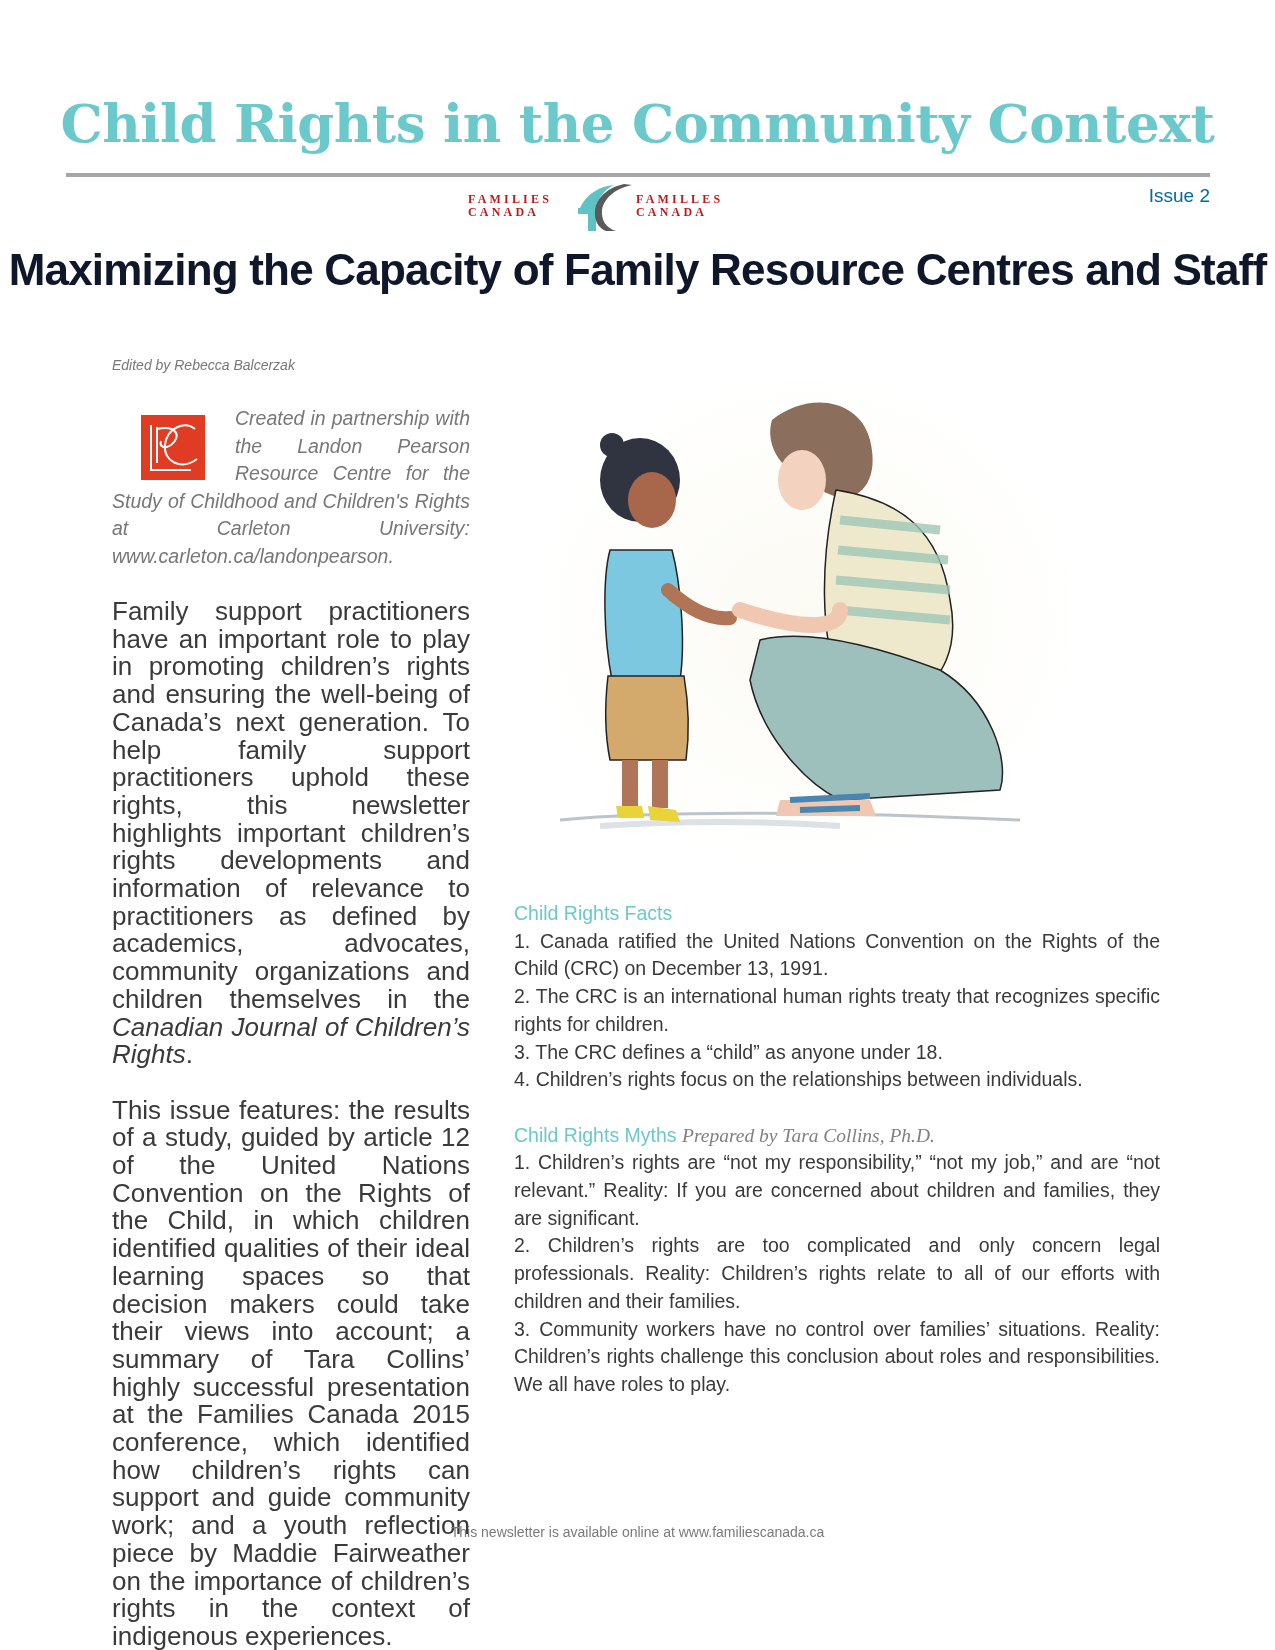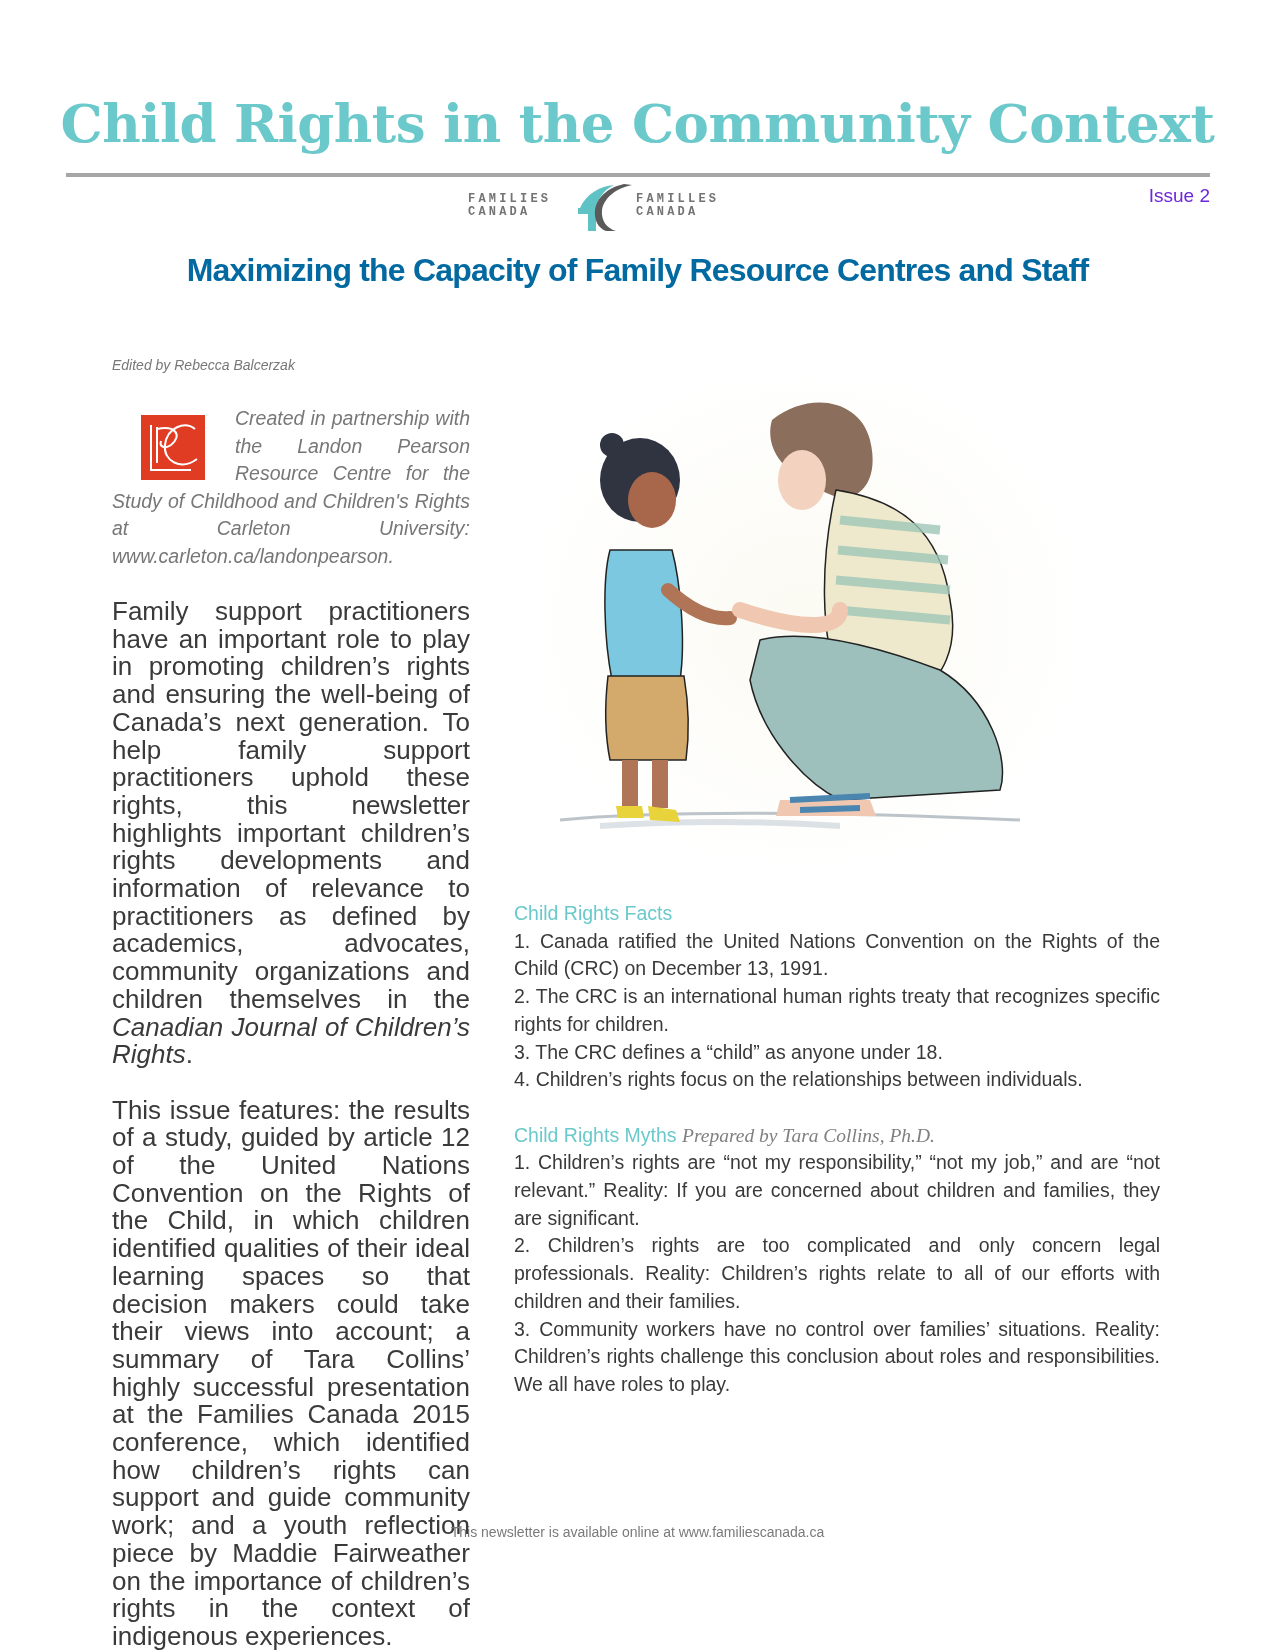--- a/index.html
+++ b/index.html
@@ -3,26 +3,26 @@
 <meta charset="utf-8">
 <style>
   html, body { margin: 0; padding: 0; background: #ffffff; }
   body { width: 1275px; height: 1650px; position: relative; overflow: hidden;
          font-family: "Liberation Sans", "DejaVu Sans", sans-serif; color: #3a3a3a; }
   .abs { position: absolute; }
   .title { left: 0; width: 1275px; top: 88px; text-align: center;
            font-family: "DejaVu Serif", "Liberation Serif", serif; font-weight: bold;
            font-size: 53px; color: #6cc9cb; letter-spacing: -0.5px; line-height: 70px; }
   .rule { left: 66px; top: 173px; width: 1144px; height: 4px; background: #a6a6a6; }
-  .issue { right: 65px; top: 184px; font-size: 19px; color: #6d28d9; line-height: 24px; }
+  .issue { right: 65px; top: 184px; font-size: 19px; color: #0369a1; line-height: 24px; }
   .logo { left: 468px; top: 184px; width: 290px; height: 48px; }
-  .logo .word { position: absolute; font-family: Liberation Mono, monospace; font-weight: bold;
-                font-size: 12px; letter-spacing: 3.2px; line-height: 12px; color: #737373; text-align: right; }
+  .logo .word { position: absolute; font-family: Liberation Serif, serif; font-weight: bold;
+                font-size: 12px; letter-spacing: 3.2px; line-height: 12px; color: #b91c1c; text-align: right; }
   .subtitle { left: 0; width: 1275px; top: 248px; text-align: center; font-weight: bold;
-              font-size: 32px; color: #0369a1; letter-spacing: -0.8px; line-height: 44px; }
+              font-size: 44px; color: #0f172a; letter-spacing: -0.8px; line-height: 44px; }
   .editor { left: 112px; top: 352px; font-style: italic; font-size: 14px; color: #777;
             line-height: 26px; }
   .lpc-wrap { left: 112px; top: 405px; width: 358px; }
   .lpc-logo { float: left; width: 64px; height: 65px; margin: 10px 30px 4px 29px; background: #e03c24; position: relative; }
   .partner { font-style: italic; font-size: 19.5px; color: #777; line-height: 27.6px; text-align: justify; }
   .col-left { left: 112px; top: 598px; width: 358px; font-size: 26px; line-height: 27.7px;
               text-align: justify; color: #3a3a3a; }
   .col-left p { margin: 0 0 27.7px 0; }
   .illus { left: 540px; top: 380px; width: 530px; height: 480px; }
   .col-right { left: 514px; top: 900px; width: 646px; font-size: 19.5px; line-height: 27.7px;

